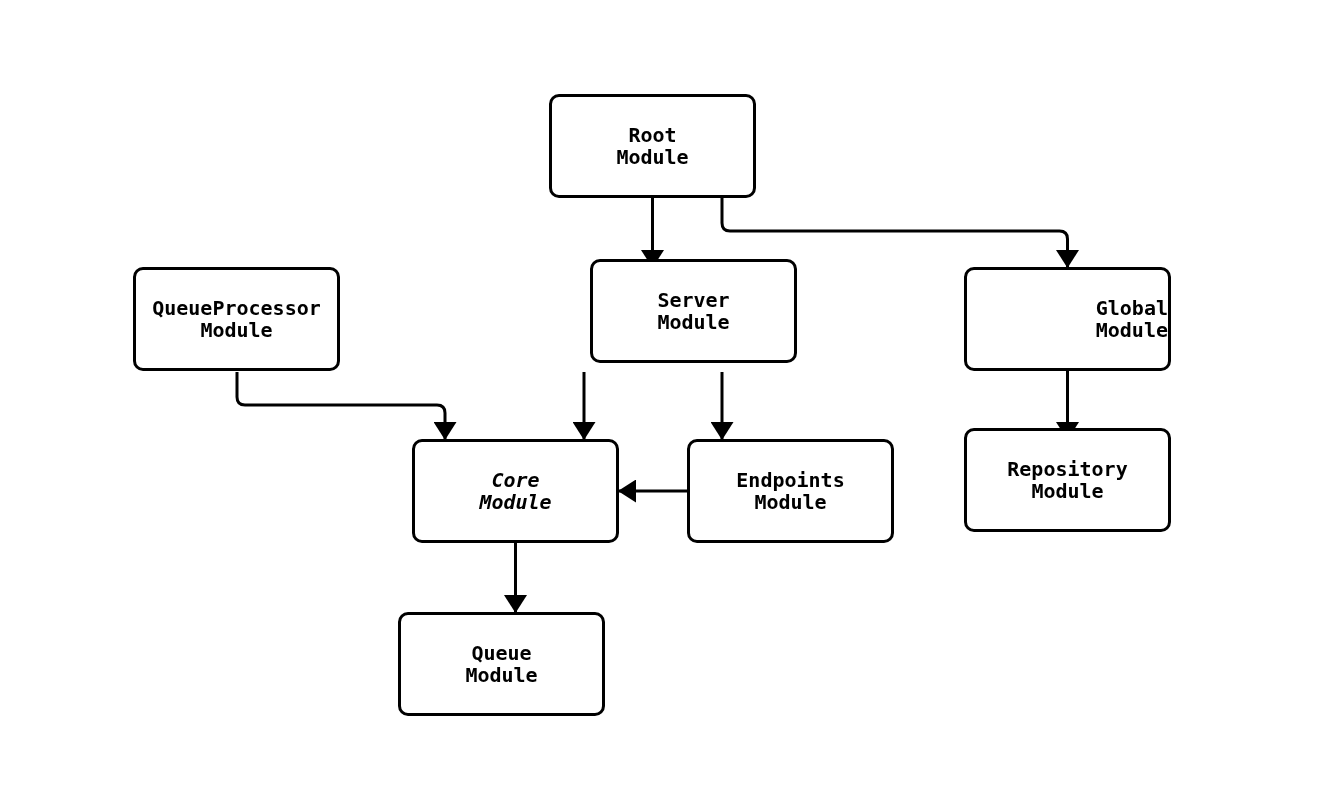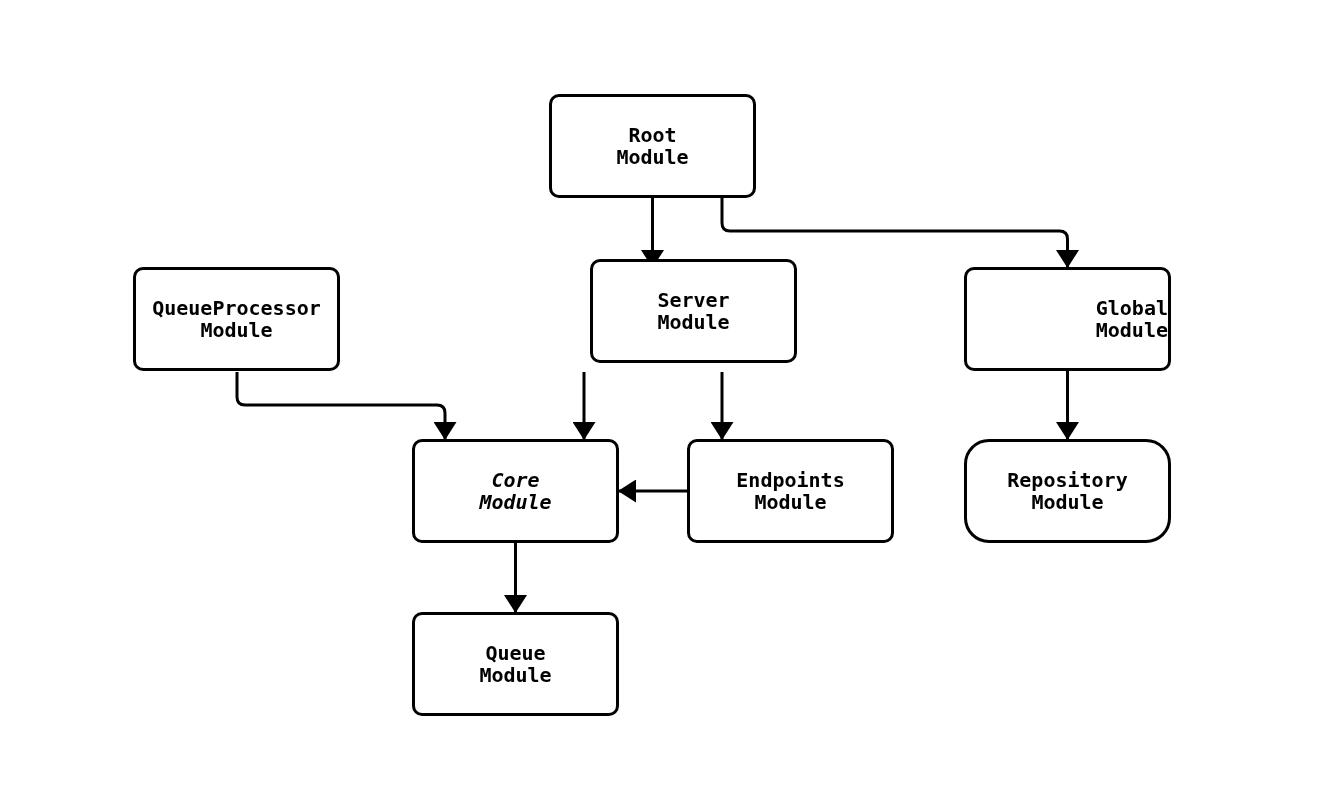--- a/index.html
+++ b/index.html
@@ -91,23 +91,23 @@
   <div class="node" style="left:412px; top:439px;font-style:italic;">
     <span>Core</span>
     <span>Module</span>
   </div>
 
   <div class="node" style="left:687px; top:439px;justify-content:center;">
     <span>Endpoints</span>
     <span>Module</span>
   </div>
 
-  <div class="node" style="left:964px; top:439px;border-radius:25px;">
+  <div class="node" style="left:964px; top:428px;">
     <span>Repository</span>
     <span>Module</span>
   </div>
 
-  <div class="node" style="left:412px; top:612px;">
+  <div class="node" style="left:398px; top:612px;">
     <span>Queue</span>
     <span>Module</span>
   </div>
 
 </div>
 
 </body></html>

